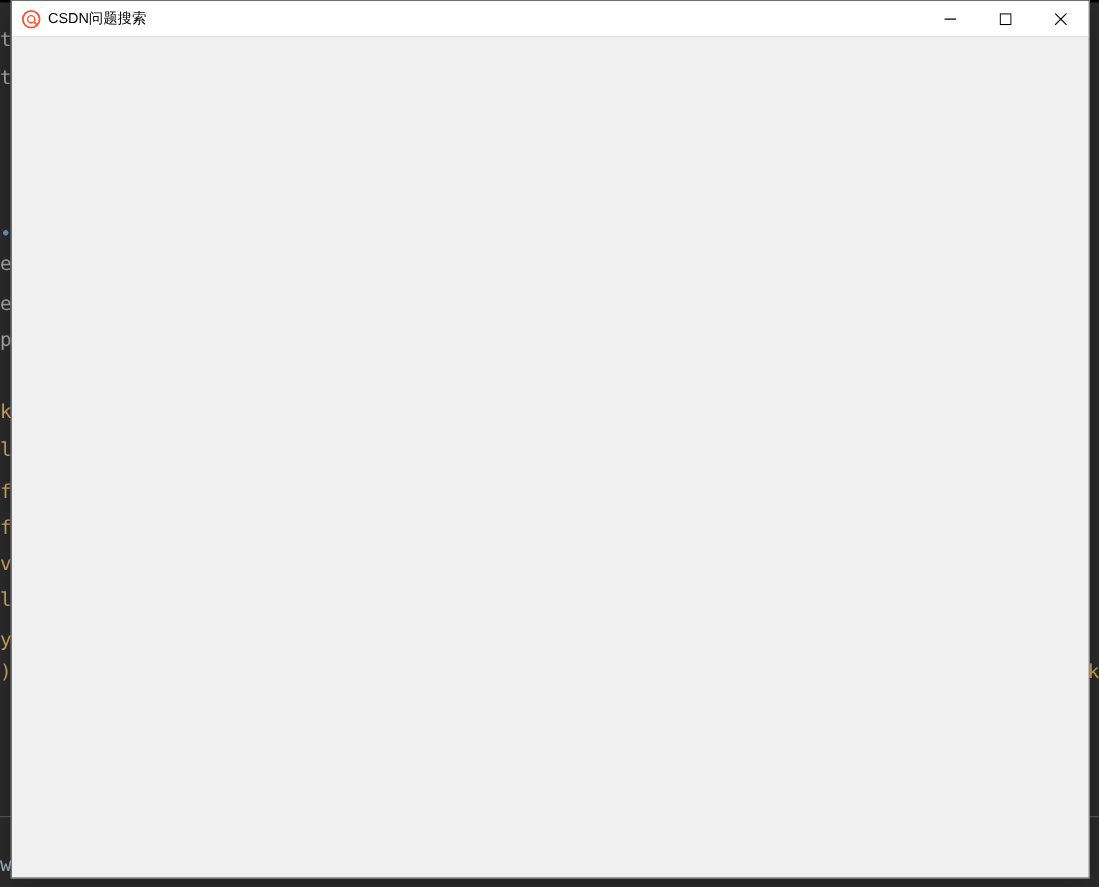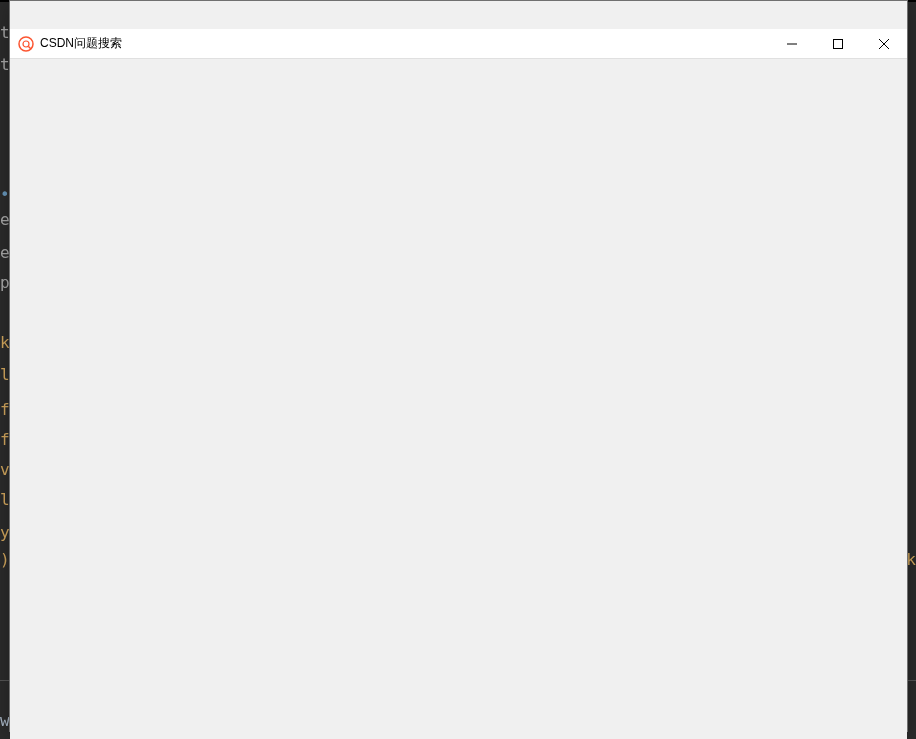--- a/index.html
+++ b/index.html
@@ -99,21 +99,20 @@
       border: 1px solid #707070;
       box-shadow: 0 4px 20px rgba(0,0,0,0.3);
     }
     
     .titlebar {
       height: 30px;
       background: #ffffff;
       display: flex;
       align-items: center;
       border-bottom: 1px solid #e0e0e0;
-      margin-top: 28px;
     }
     
     .titlebar-icon {
       width: 16px;
       height: 16px;
       margin-left: 8px;
       margin-right: 6px;
       display: flex;
       align-items: center;
       justify-content: center;

